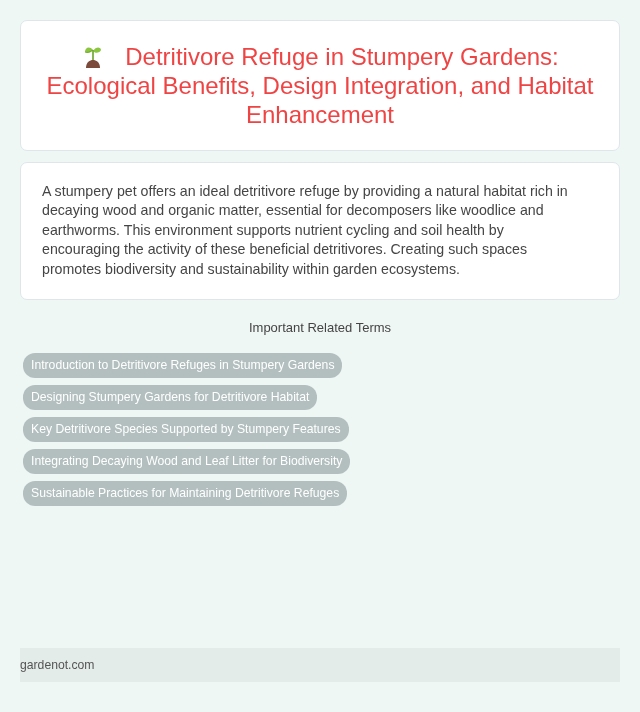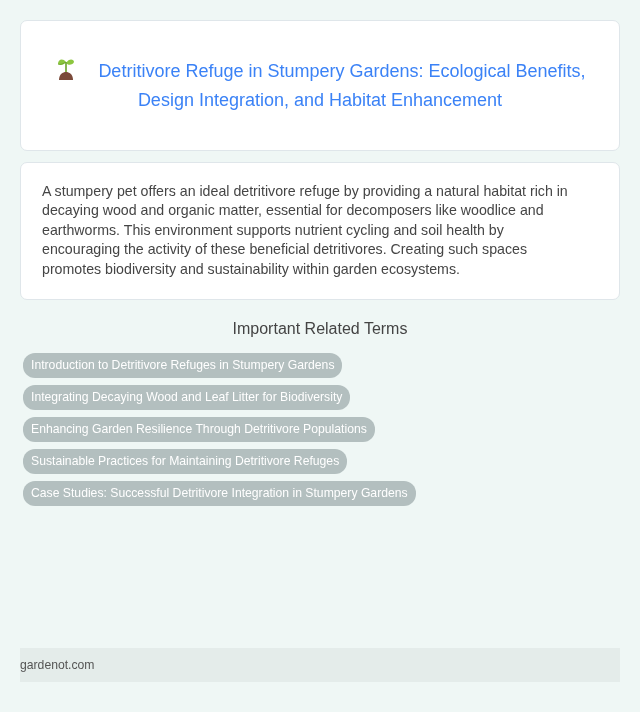--- a/index.html
+++ b/index.html
@@ -25,24 +25,24 @@
     top: 20px;
     height: 131px;
     display: flex;
     align-items: center;
     justify-content: center;
     text-align: center;
     padding: 0 22px;
   }
   .title {
     margin: 0;
-    font-size: 18px;
+    font-size: 24px;
     font-weight: normal;
     line-height: 29px;
-    color: #3b82f6;
+    color: #ef4444;
   }
   .sprout {
     display: inline-block;
     width: 24px;
     height: 24px;
     vertical-align: -3px;
     margin-right: 20px;
   }
   .summary-card {
     top: 162px;
@@ -54,21 +54,21 @@
     font-size: 14.2px;
     line-height: 19.4px;
     color: #454545;
   }
   .related-heading {
     position: absolute;
     top: 320px;
     left: 0;
     width: 640px;
     text-align: center;
-    font-size: 16px;
+    font-size: 13px;
     color: #444;
     margin: 0;
     font-weight: normal;
   }
   .tags {
     position: absolute;
     top: 353px;
     left: 23px;
     width: 600px;
     display: flex;
@@ -117,21 +117,21 @@
 </div>
 
 <div class="card summary-card">
   <p class="summary">A stumpery pet offers an ideal detritivore refuge by providing a natural habitat rich in decaying wood and organic matter, essential for decomposers like woodlice and earthworms. This environment supports nutrient cycling and soil health by encouraging the activity of these beneficial detritivores. Creating such spaces promotes biodiversity and sustainability within garden ecosystems.</p>
 </div>
 
 <h2 class="related-heading">Important Related Terms</h2>
 
 <div class="tags">
   <span class="tag">Introduction to Detritivore Refuges in Stumpery Gardens</span>
+  <span class="tag">Designing Stumpery Gardens for Detritivore Habitat</span>
+  <span class="tag">Key Detritivore Species Supported by Stumpery Features</span>
   <span class="tag">Integrating Decaying Wood and Leaf Litter for Biodiversity</span>
-  <span class="tag">Enhancing Garden Resilience Through Detritivore Populations</span>
   <span class="tag">Sustainable Practices for Maintaining Detritivore Refuges</span>
-  <span class="tag">Case Studies: Successful Detritivore Integration in Stumpery Gardens</span>
 </div>
 
 <div class="footer">
   <span>gardenot.com</span>
 </div>
 
 </body></html>

